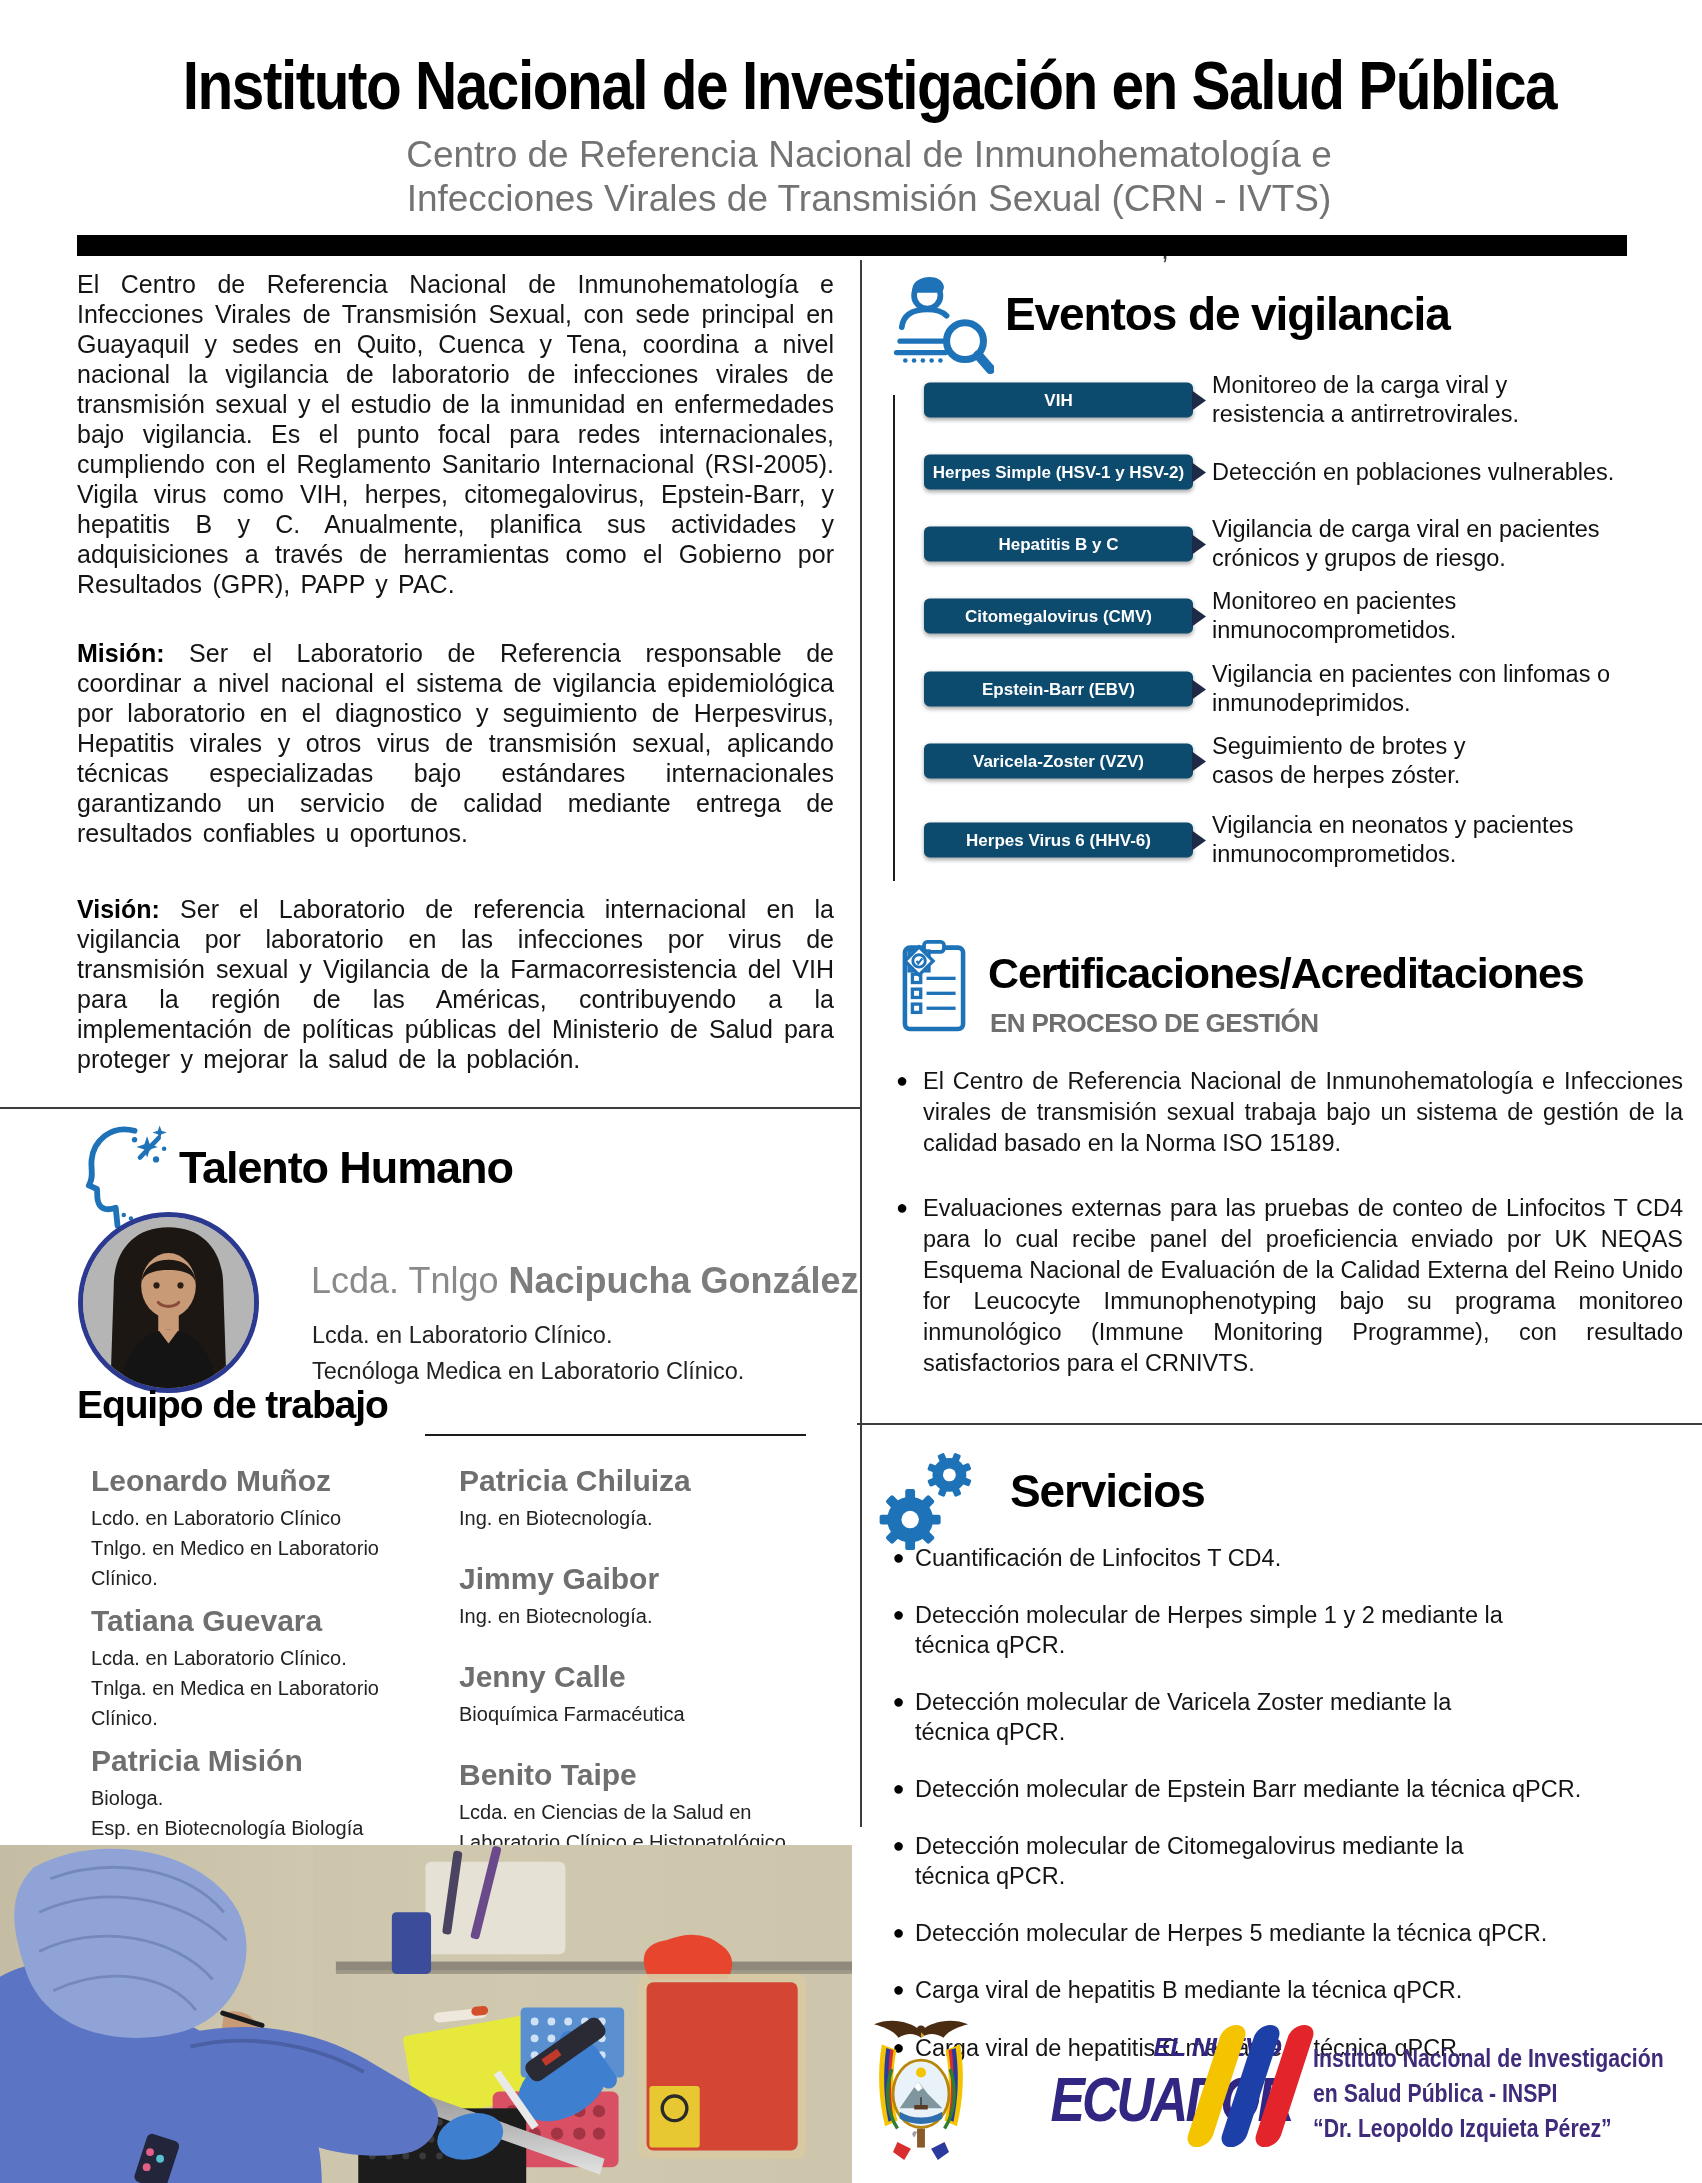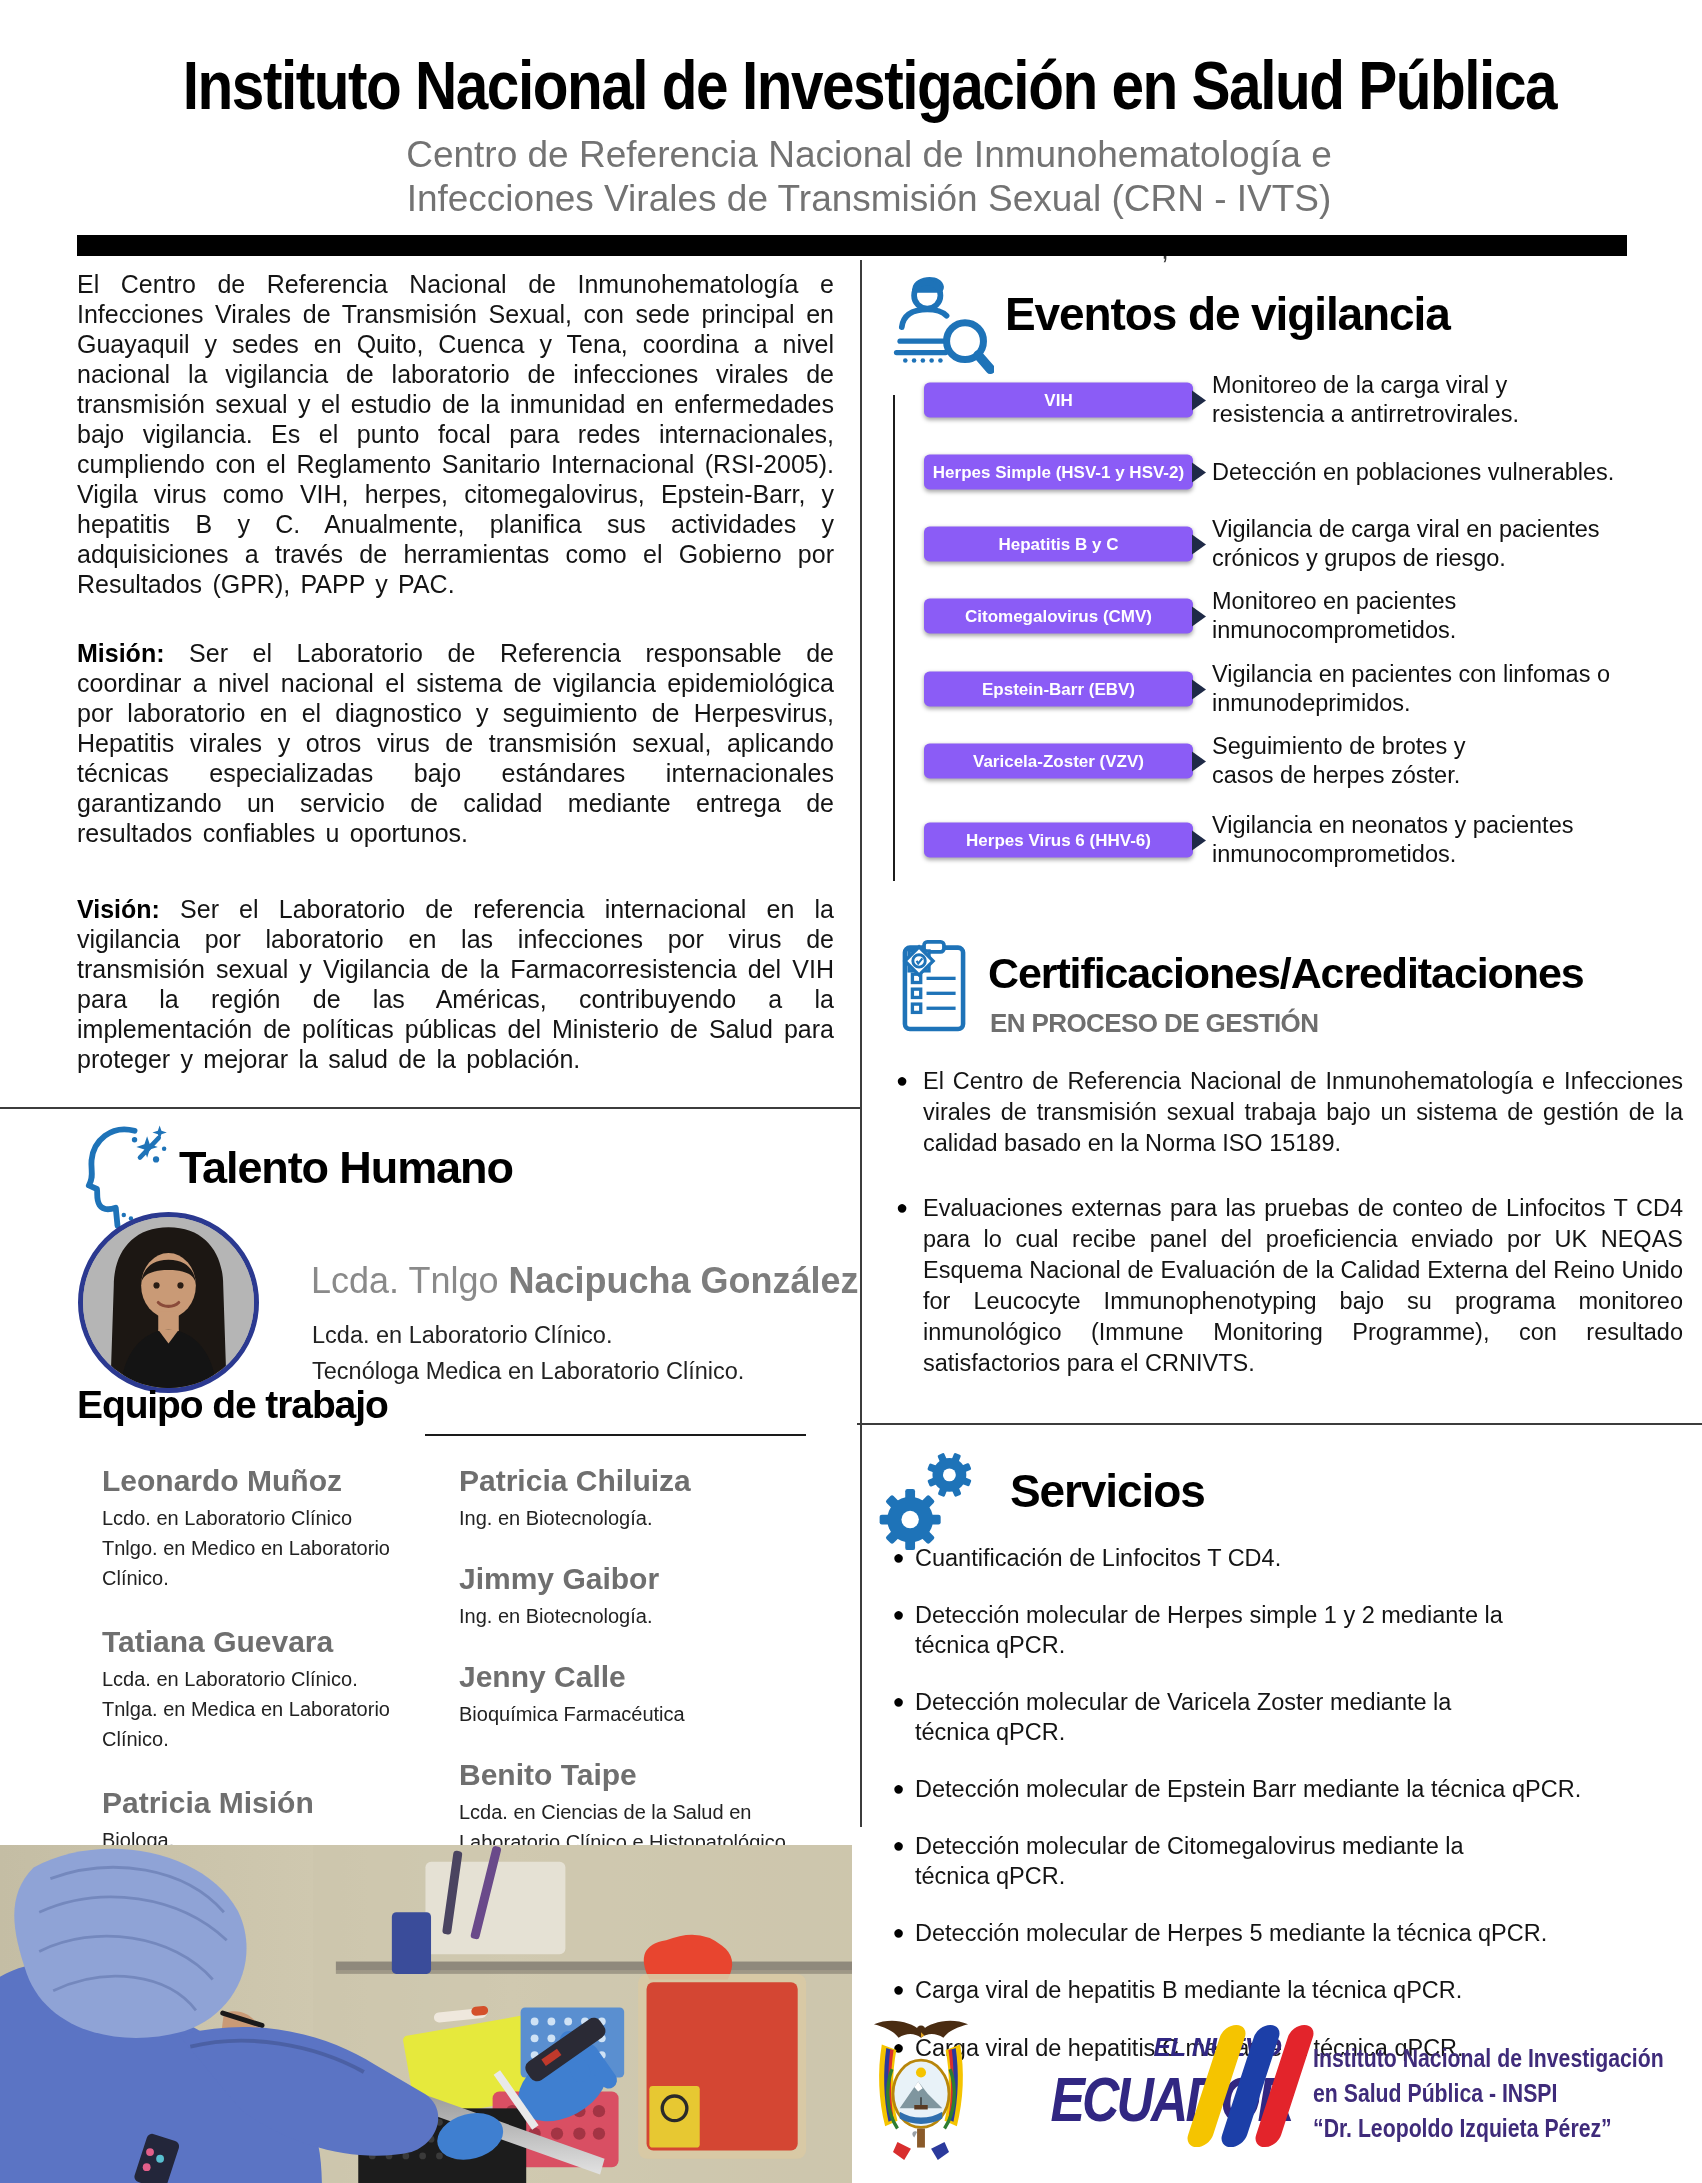--- a/index.html
+++ b/index.html
@@ -31,34 +31,34 @@
   
   .talento-title{left:168px;top:1142px;font-size:45px;margin-left:11px;}
   .avatar{left:78px;top:1212px;width:171px;height:171px;border-radius:50%;
           border:5.6px solid #2b3990;background:#b5b5b5;overflow:hidden;}
   .lead-name{left:311px;top:1260px;font-size:36px;color:#8a8a8a;white-space:nowrap;}
   .lead-name b{color:#7d7d7d;}
   .lead-roles{left:312px;top:1317px;font-size:23.5px;line-height:1.55;color:#222;white-space:pre-line;}
   .equipo-title{left:77px;top:1383px;font-size:39px;}
   .equipo-underline{left:425px;top:1434px;width:381px;height:2.2px;background:#1a1a1a;}
   .team-col{top:1464px;display:flex;flex-direction:column;}
-  .team-col-1{left:102px;width:358px;gap:21px;}
+  .team-col-1{left:91px;width:358px;}
   .team-col-2{left:459px;width:369px;}
   .member{margin-bottom:11.2px;}
   .team-col-2 .member{margin-bottom:29px;}
   .member .tname{font-size:30px;font-weight:700;color:#6f6f6f;line-height:1.15;}
   .member .troles{font-size:20px;color:#222;line-height:1.5;white-space:pre-line;margin-top:4.5px;}
 
   
   .eventos-title{left:1005px;top:287px;font-size:46px;}
   .stray-quote{left:1162px;top:251px;font-size:27px;color:#333;}
   .badge-line{left:893px;top:395px;width:2.2px;height:486px;background:#1c1c1c;}
   .event-row{left:924px;width:761px;height:54px;}
   .badge{position:absolute;left:0;top:50%;transform:translateY(-50%);width:269px;height:35px;
-         background:#8b5cf6;color:#fff;border-radius:5.6px;display:flex;align-items:center;
+         background:#0c4a6e;color:#fff;border-radius:5.6px;display:flex;align-items:center;
          justify-content:center;font-size:17px;font-weight:700;white-space:nowrap;
          box-shadow:0 2.2px 4.5px rgba(0,0,0,0.35);}
   .badge::after{content:"";position:absolute;right:-13.4px;top:50%;transform:translateY(-50%);
          border-top:10px solid transparent;border-bottom:10px solid transparent;
          border-left:14.6px solid #1f2a47;}
   .event-desc{position:absolute;left:288px;top:50%;transform:translateY(-50%);
          font-size:23.5px;line-height:1.22;color:#111;white-space:pre-line;}
 
   
   .cert-title{left:988px;top:949px;font-size:43px;}

